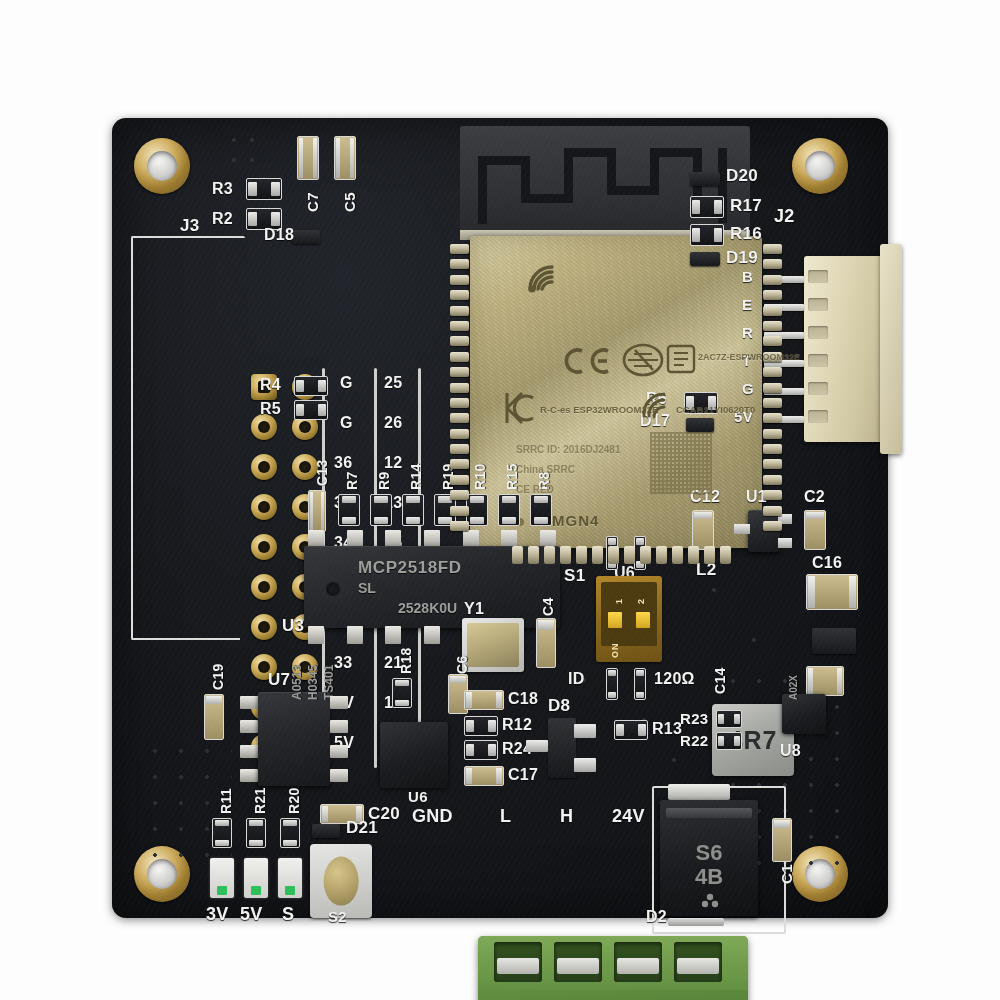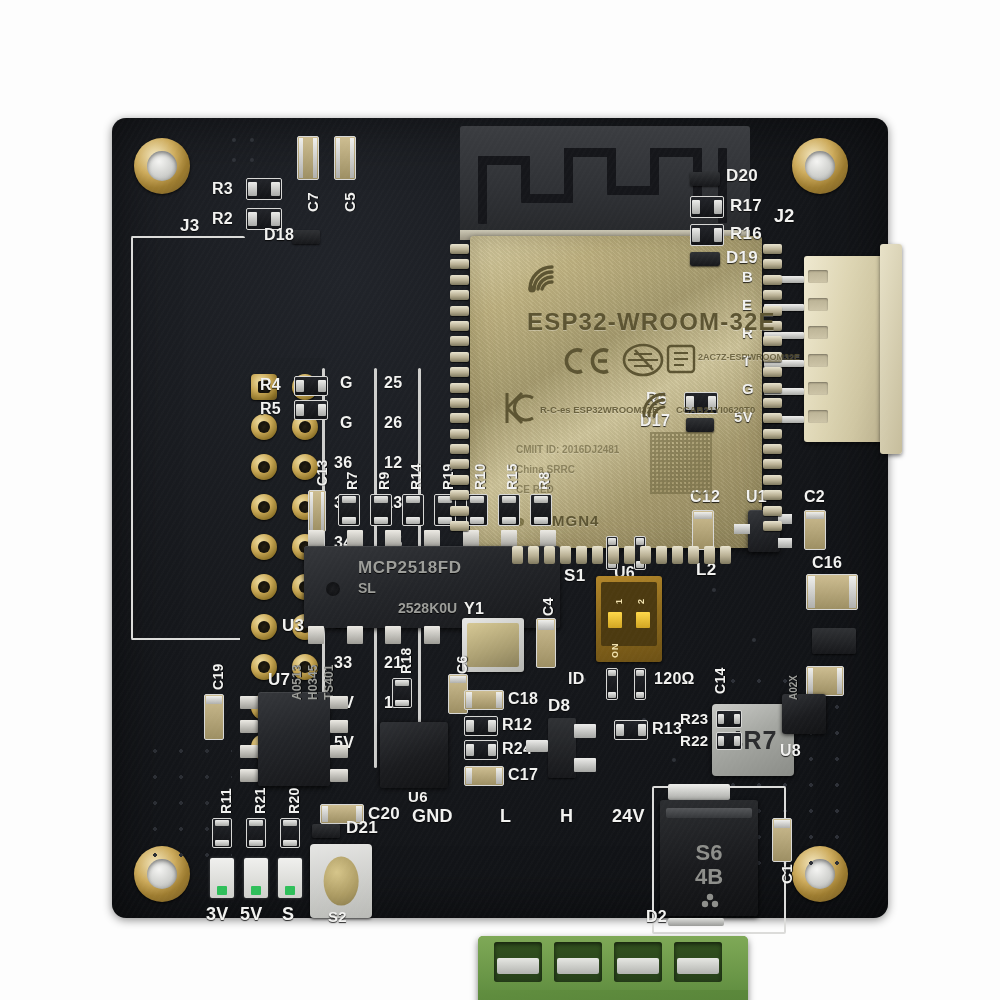--- a/index.html
+++ b/index.html
@@ -213,21 +213,20 @@
         <svg width="40" height="40" viewBox="0 0 40 40">
           <g fill="none" stroke="#5d5533" stroke-width="3.4" stroke-linecap="round">
             <path d="M8 31 A22 22 0 0 1 30 9"></path>
             <path d="M12 31 A18 18 0 0 1 30 14"></path>
             <path d="M16 31 A14 14 0 0 1 30 19"></path>
             <path d="M20 31 A10 10 0 0 1 30 24"></path>
           </g>
           <circle cx="10" cy="31" r="3.6" fill="#5d5533"></circle>
         </svg>
       </div>
-      <div class="mod-txt" style="left:57px;top:72px;font-size:24px;letter-spacing:1.2px;">ESP32-WROOM-32E</div>
 
       <div class="espr-logo" style="left:92px;top:110px;">
         <svg width="56" height="30" viewBox="0 0 56 30">
           <g fill="none" stroke="#5d5533" stroke-width="3.6">
             <path d="M20 5 A11 11 0 1 0 20 25"></path>
             <path d="M46 5 A11 11 0 1 0 46 25"></path>
               <path d="M36 15 h9"></path>
           </g>
         </svg>
       </div>
@@ -257,21 +256,21 @@
         <svg width="34" height="34" viewBox="0 0 34 34">
           <g fill="none" stroke="#5d5533" stroke-width="3" stroke-linecap="round">
             <path d="M6 28 A20 20 0 0 1 26 6"></path>
               <path d="M11 28 A15 15 0 0 1 26 12"></path>
             <path d="M16 28 A10 10 0 0 1 26 19"></path>
           </g>
         </svg>
       </div>
       <div class="mod-txt" style="left:206px;top:168px;font-size:9.5px;opacity:.85;">CCAB21YI0620T0</div>
 
-      <div class="mod-txt" style="left:46px;top:208px;font-size:10px;opacity:.55;">CMIIT ID: 2016DJ2481</div>
+      <div class="mod-txt" style="left:46px;top:208px;font-size:10px;opacity:.55;">SRRC ID: 2016DJ2481</div>
       <div class="mod-txt" style="left:46px;top:228px;font-size:10px;opacity:.55;">China SRRC</div>
       <div class="mod-txt" style="left:46px;top:248px;font-size:10px;opacity:.55;">CE RED</div>
       <div class="qr" style="left:180px;top:196px;width:62px;height:62px;"></div>
       <div class="mod-txt" style="left:82px;top:276px;font-size:15px;letter-spacing:1px;">MGN4</div>
       <div style="position:absolute;left:46px;top:282px;width:8px;height:8px;border-radius:50%;
            background:#7d7346;"></div>
     </div>
 
     <div class="mod-pads" style="left:338px;top:126px;">
       <div class="pad"></div>

